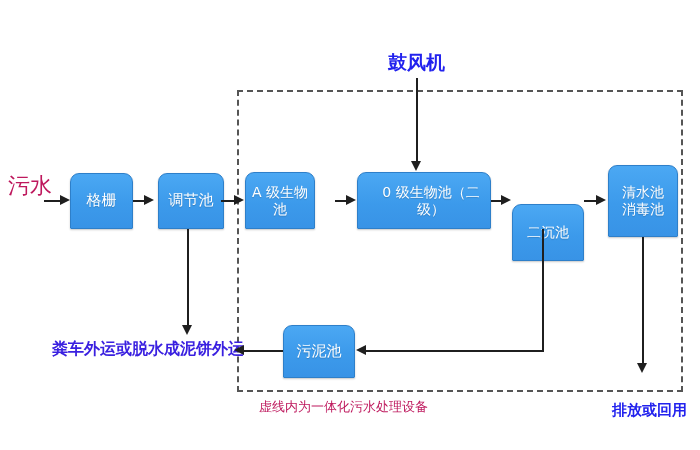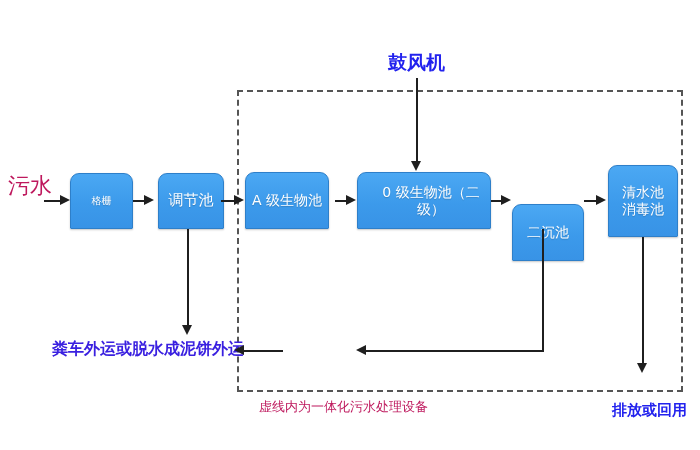--- a/index.html
+++ b/index.html
@@ -87,33 +87,34 @@
   <div class="lbl lbl-black" style="left:8px;top:173px;font-size:22px;">污水</div>
 
   <div class="lbl lbl-blue" style="left:388px;top:52px;font-size:19px;font-weight:bold;">鼓风机</div>
 
   <div class="lbl lbl-violet" style="left:52px;top:340px;font-size:16px;font-weight:bold;">粪车外运或脱水成泥饼外运</div>
 
   <div class="lbl lbl-blue" style="left:612px;top:402px;font-size:15px;font-weight:bold;">排放或回用</div>
 
   <div class="lbl lbl-black" style="left:240px;top:400px;font-size:13px;margin-left:19px;">虚线内为一体化污水处理设备</div>
 
-  <div class="pbox" style="left:70px;top:173px;width:63px;height:56px;font-size:10px;">格栅</div>
+  <div class="pbox" style="left:70px;top:173px;width:63px;height:56px;font-size:15px;">格栅</div>
 
   <div class="pbox" style="left:158px;top:173px;width:66px;height:56px;font-size:15px;">调节池</div>
 
-  <div class="pbox" style="left:245px;top:172px;width:84px;height:57px;font-size:14px;">A 级生物池</div>
+  <div class="pbox" style="left:245px;top:172px;width:70px;height:57px;font-size:14px;">A 级生物池</div>
 
   <div class="pbox" style="left:357px;top:172px;width:134px;height:57px;font-size:14px;padding-left:14px;">0 级生物池（二级）</div>
 
   <div class="pbox" style="left:512px;top:172px;width:72px;height:57px;font-size:14px;margin-top:32px;">二沉池</div>
 
   <div class="pbox" style="left:608px;top:165px;width:70px;height:72px;font-size:14px;">清水池
 消毒池</div>
 
+  <div class="pbox" style="left:283px;top:325px;width:72px;height:53px;font-size:15px;">污泥池</div>
 
   <div class="hline" style="left:44px;top:200px;width:18px;"></div>
   <div class="arrow arrow-right" style="left:60px;top:195px;"></div>
 
   <div class="hline" style="left:133px;top:200px;width:13px;"></div>
   <div class="arrow arrow-right" style="left:144px;top:195px;"></div>
 
   <div class="hline" style="left:221px;top:200px;width:15px;"></div>
   <div class="arrow arrow-right" style="left:234px;top:195px;"></div>
 

